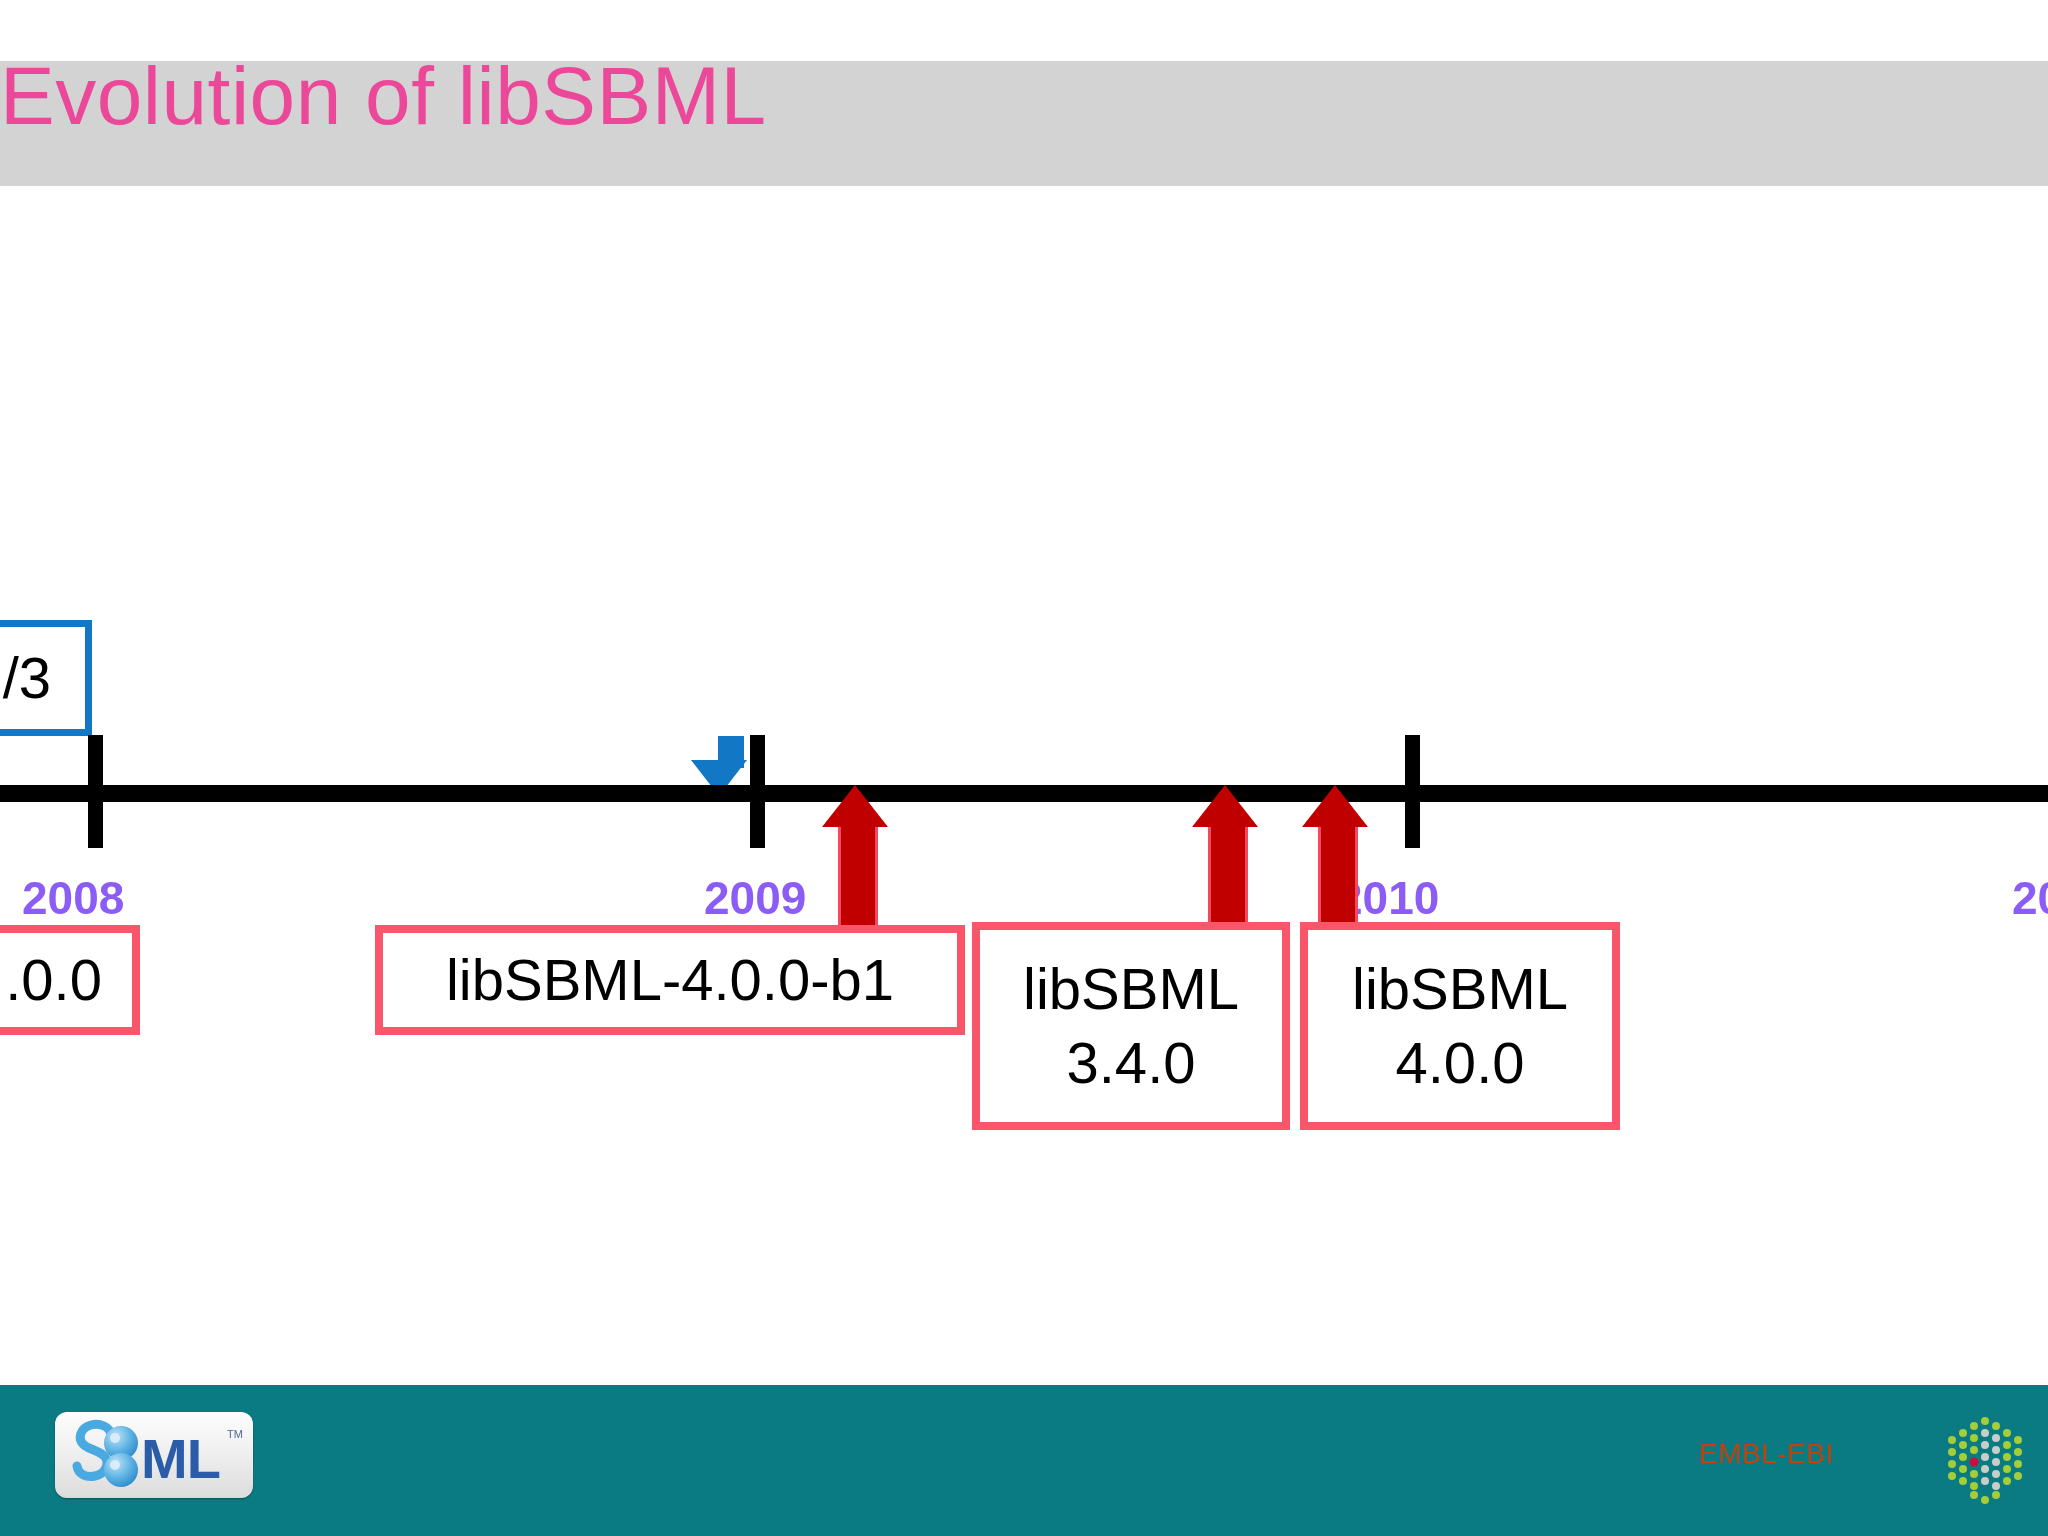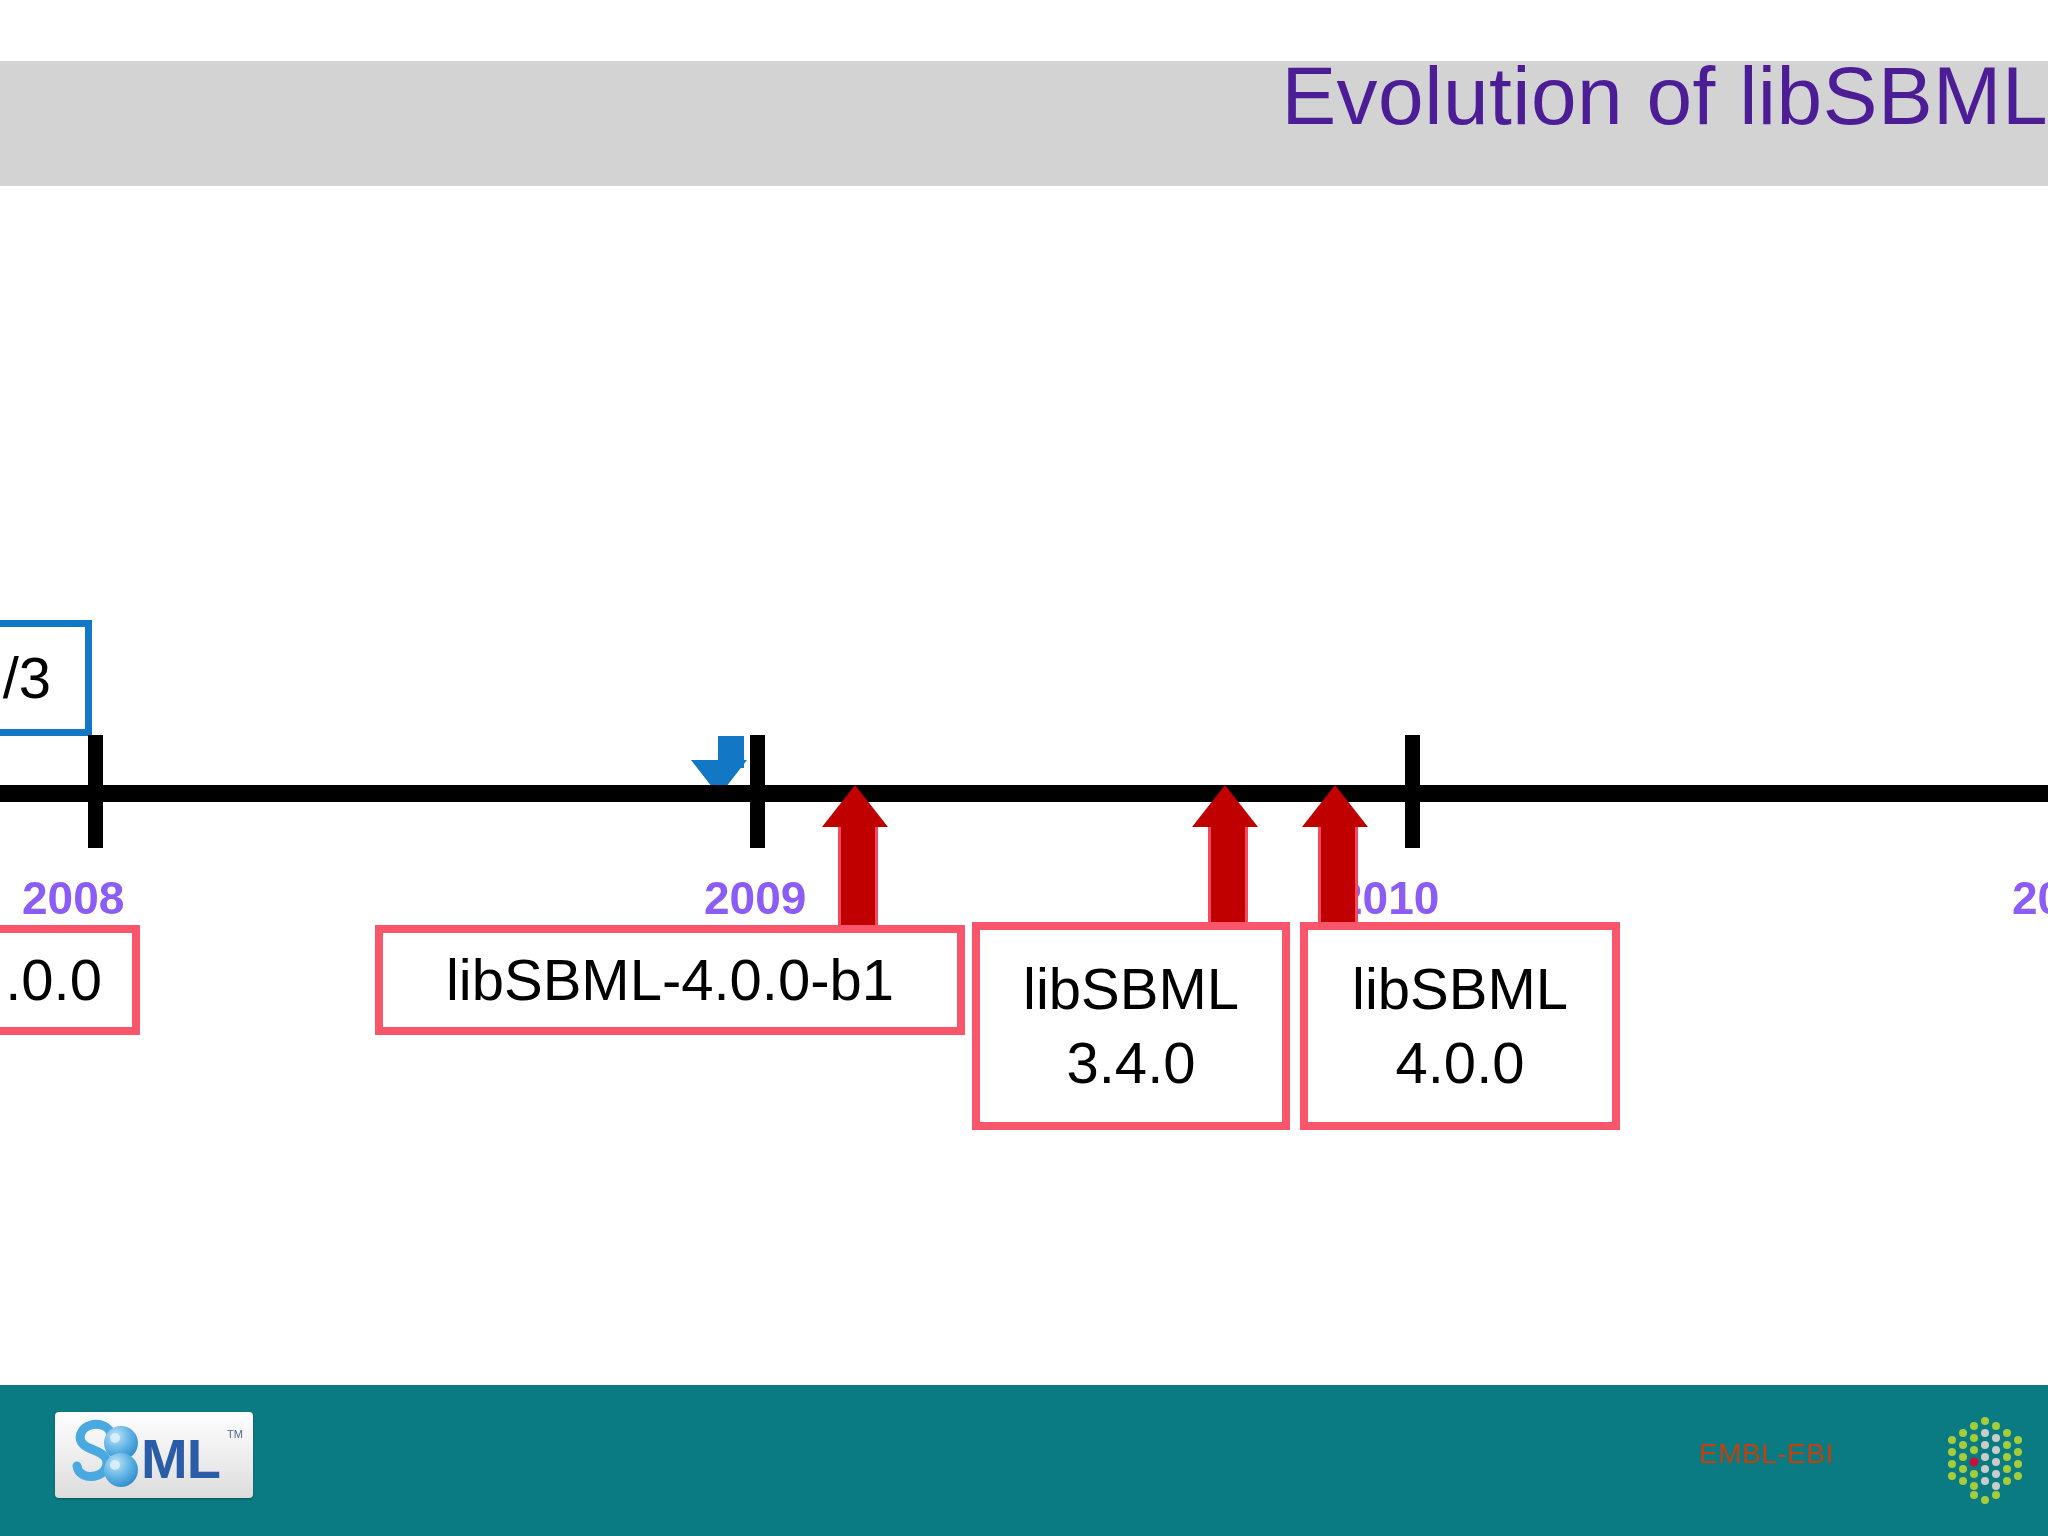--- a/index.html
+++ b/index.html
@@ -32,24 +32,24 @@
     top: 61px;
     width: 2048px;
     height: 125px;
     background: #d3d3d3;
   }
   .title-text {
     position: absolute;
     left: 0;
     top: 55px;
     width: 2048px;
-    text-align: right;
+    text-align: left;
     font-size: 82px;
     font-weight: 400;
-    color: #4c1d95;
+    color: #ec4899;
     line-height: 82px;
     letter-spacing: 0.5px;
     white-space: nowrap;
   }
 
   
   .timeline-axis {
     position: absolute;
     left: 0;
     top: 785px;
@@ -150,21 +150,21 @@
     height: 151px;
     background: #0a7b82;
   }
   
   .sbml-logo {
     position: absolute;
     left: 55px;
     top: 1412px;
     width: 198px;
     height: 86px;
-    border-radius: 4px;
+    border-radius: 12px;
     background: linear-gradient(180deg, #fdfdfd 0%, #f0f0f0 45%, #dcdcdc 100%);
     box-shadow: 0 1px 2px rgba(0,0,0,0.35);
     overflow: hidden;
   }
   .sbml-logo-inner {
     position: absolute;
     left: 0; top: 0;
     width: 198px;
     height: 86px;
   }

